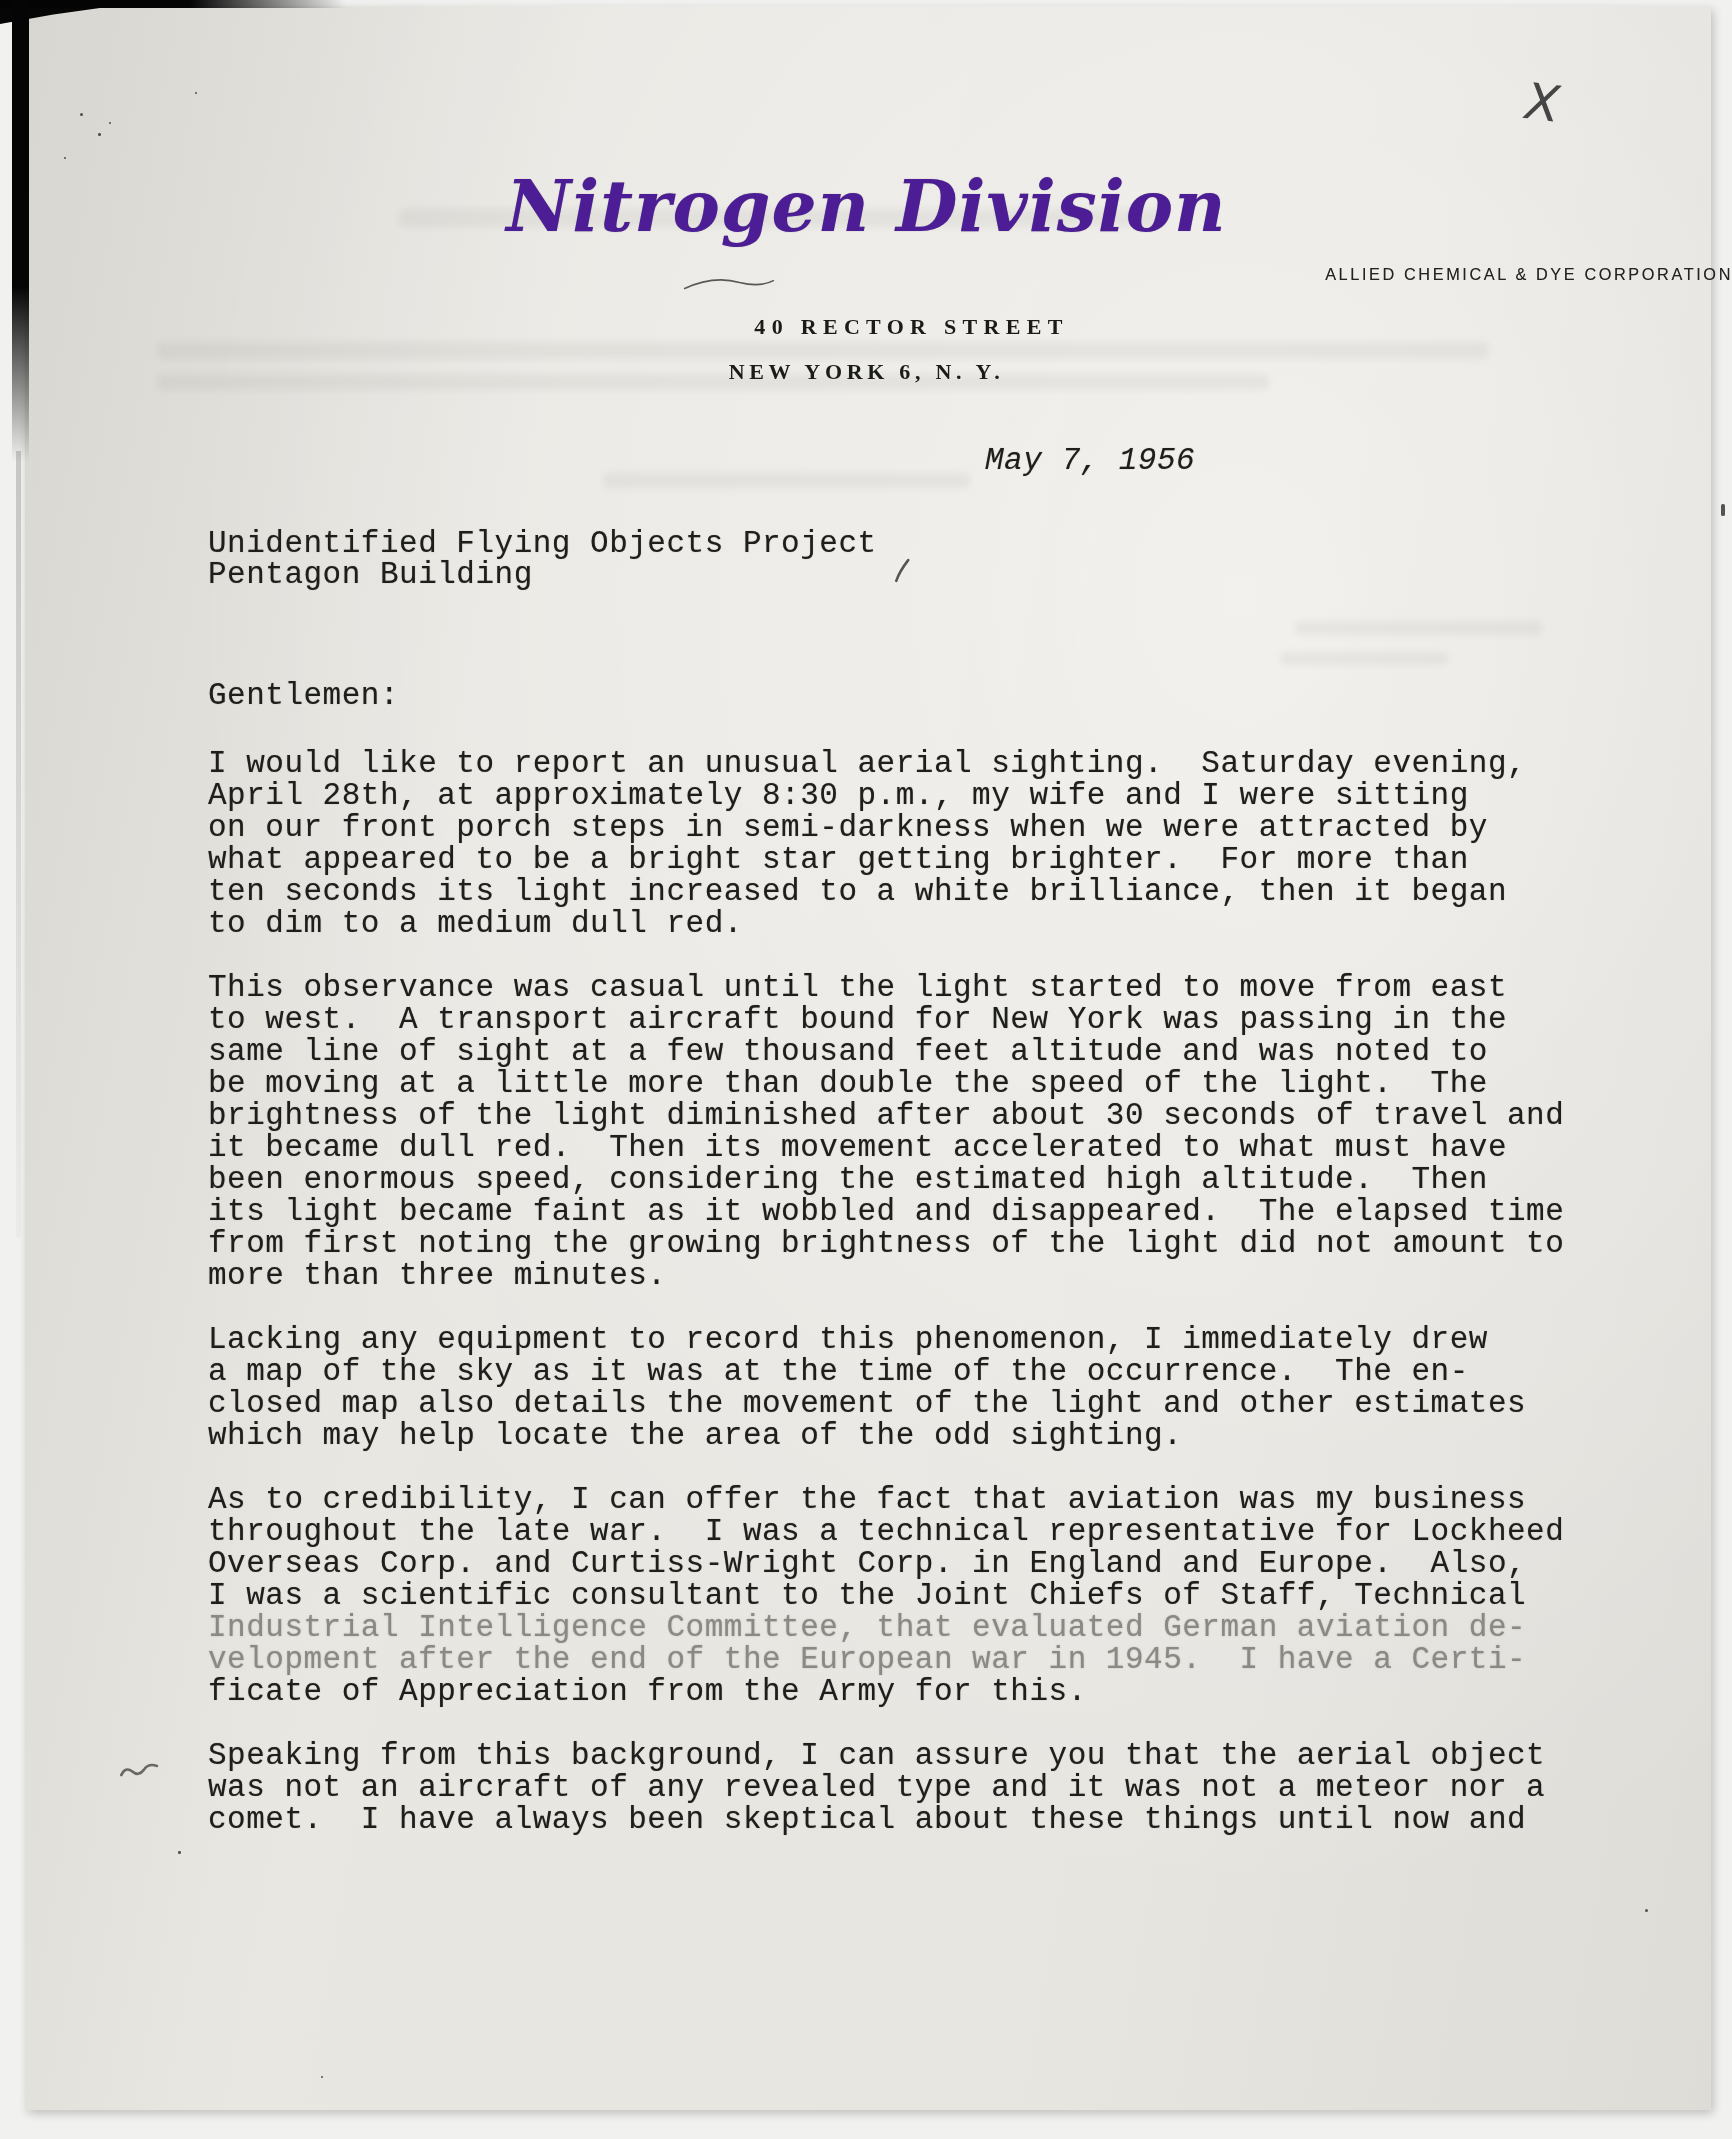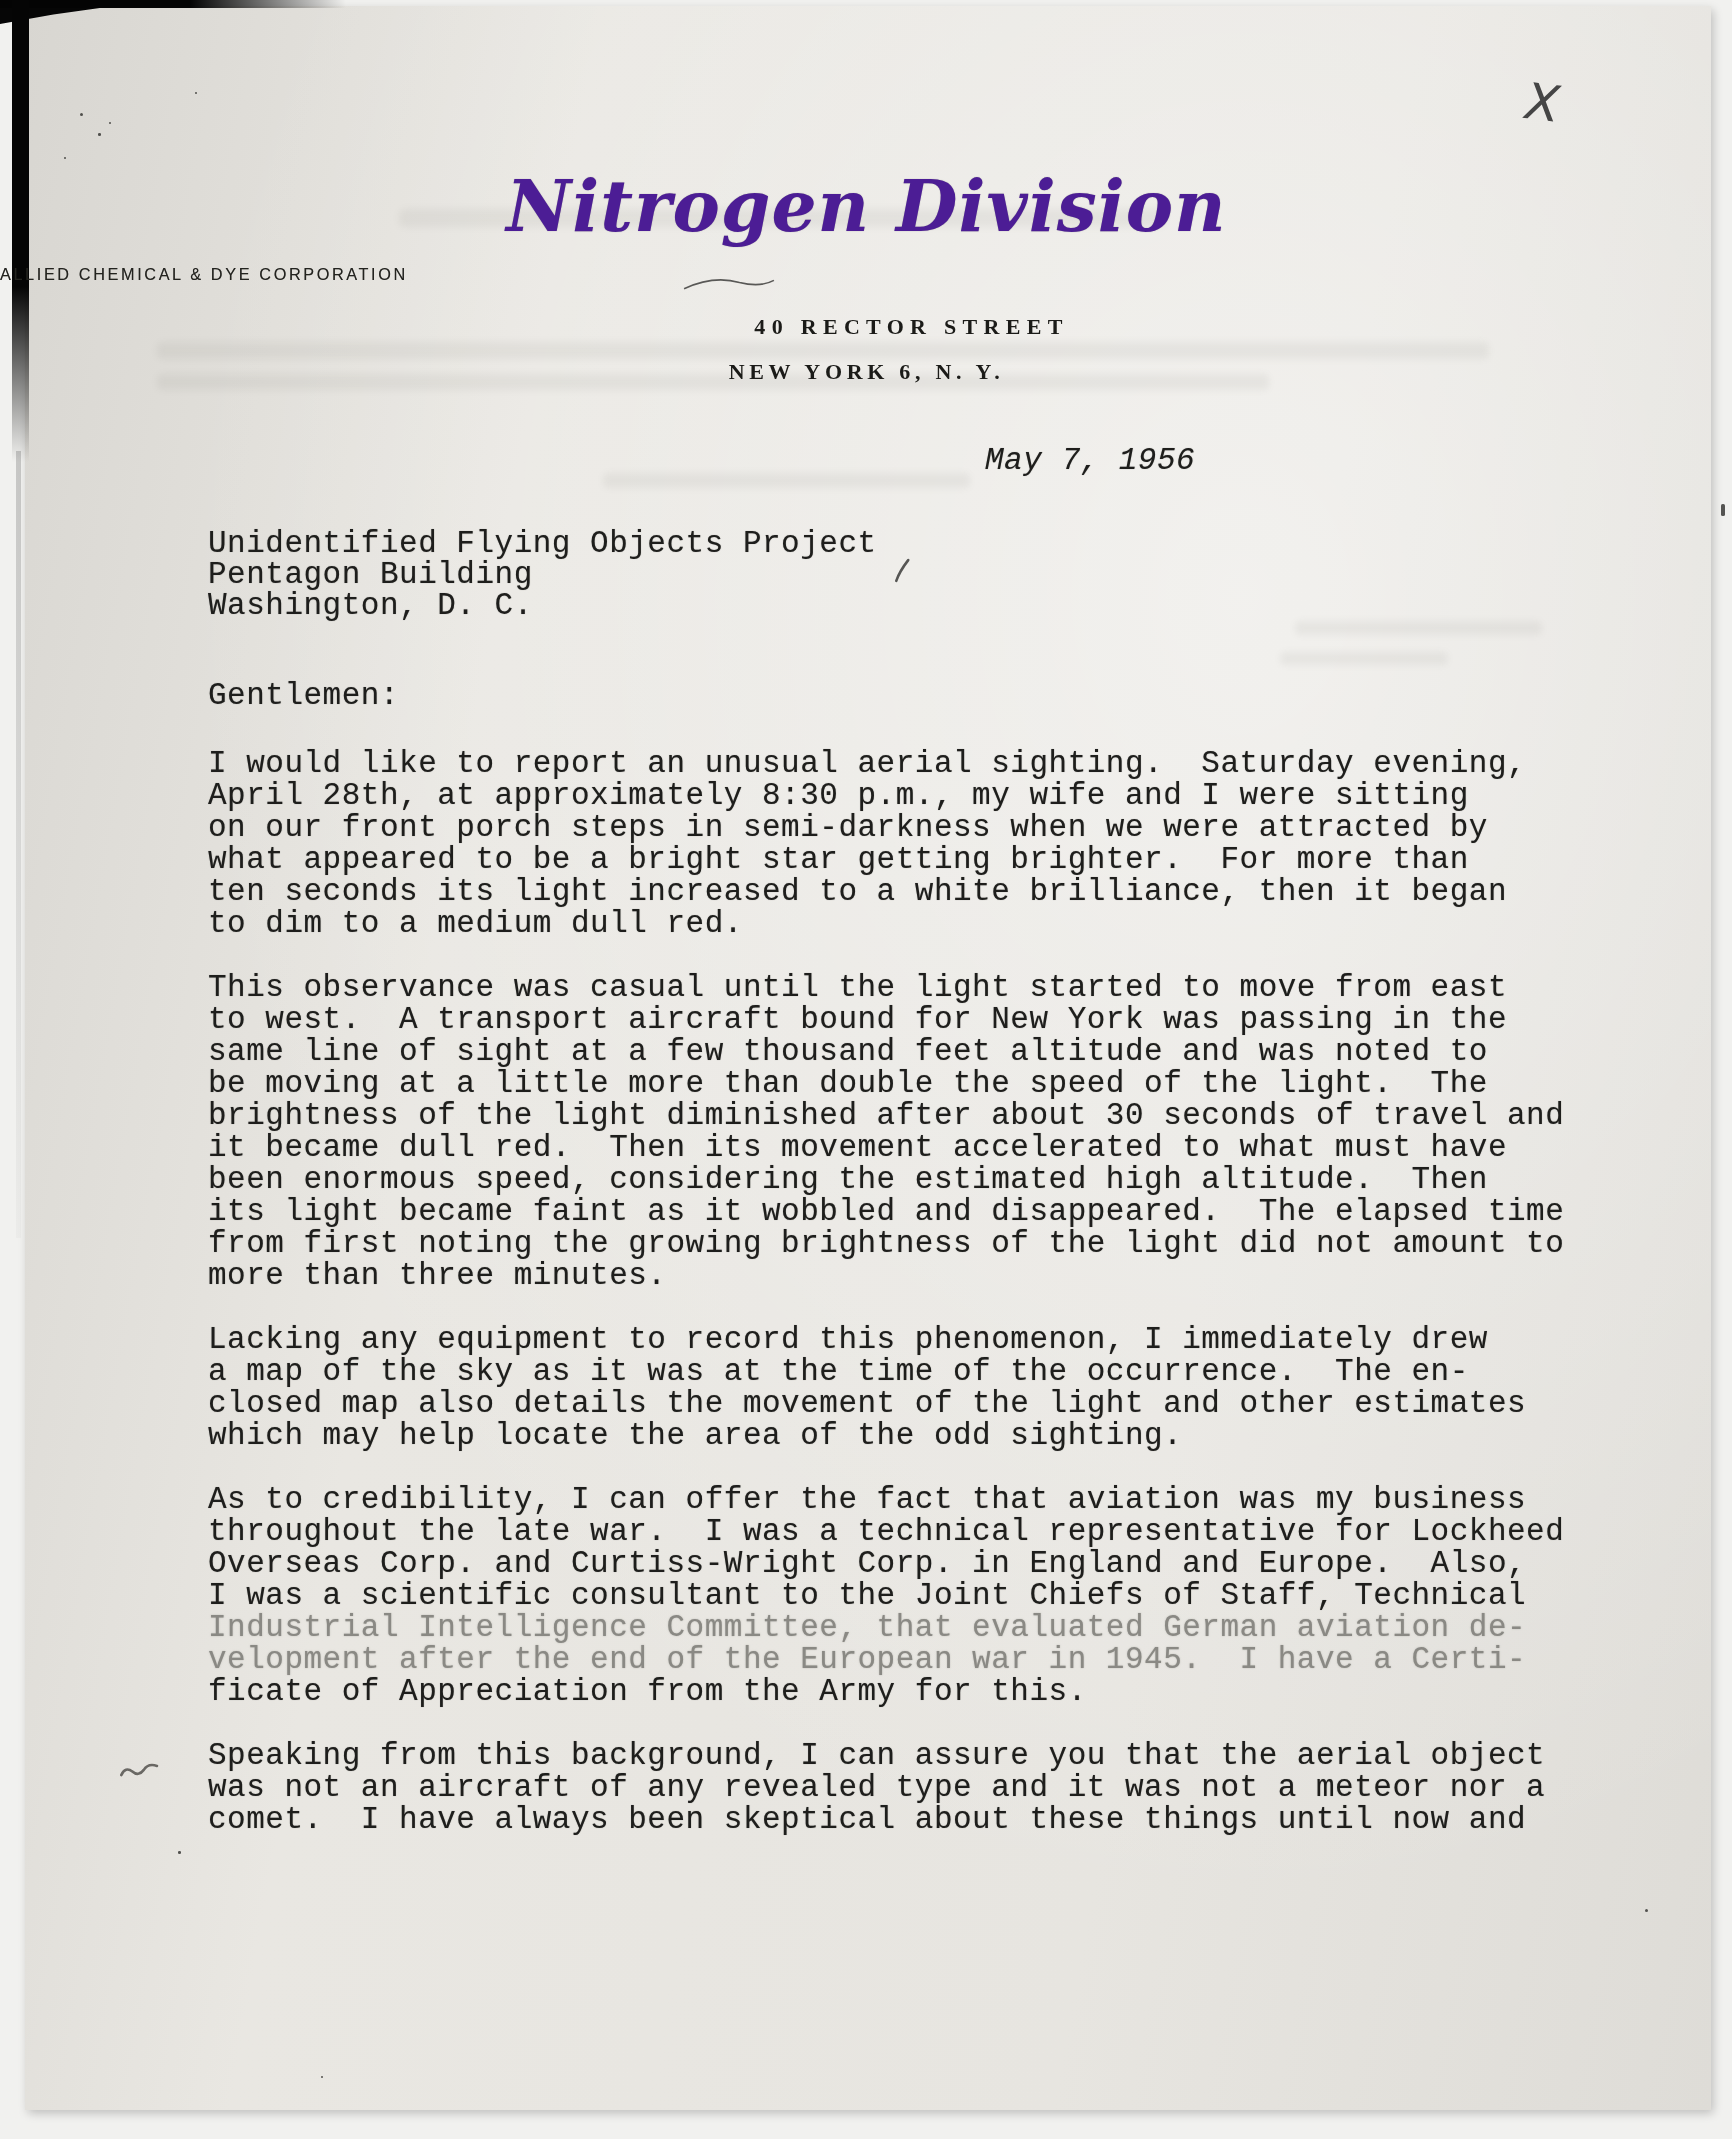--- a/index.html
+++ b/index.html
@@ -47,21 +47,21 @@
     text-align: center;
     font-family: "DejaVu Serif", serif;
     font-style: italic; font-weight: 700;
     font-size: 71px; line-height: 79px;
     color: #4c1d95;
     letter-spacing: 1px;
     text-shadow: 0 0 1px rgba(20,20,18,0.35);
   }
   .division {
     position: absolute; left: 0; top: 265px; width: 1733px;
-    text-align: left;
+    text-align: right;
     font-family: "Liberation Sans", sans-serif;
     font-size: 16.3px; letter-spacing: 2.6px;
     color: #23231f;
     text-shadow: 0 0 0.5px rgba(30,30,28,0.4);
   }
   .street {
     position: absolute; left: 0; top: 314px; width: 1733px;
     text-align: center;
     font-family: "Liberation Serif", serif;
     font-weight: 700;
@@ -143,21 +143,20 @@
 </div>
 <div class="division">ALLIED CHEMICAL &amp; DYE CORPORATION</div>
 <div class="street">40 RECTOR STREET</div>
 <div class="city">NEW YORK 6, N. Y.</div>
 
 <div class="mono date-line">May 7, 1956</div>
 
 <div class="mono recipient">
   <div>Unidentified Flying Objects Project</div>
   <div>Pentagon Building</div>
-  <div>Washington, D. C.</div>
 </div>
 
 <div class="tick">
   <svg width="21" height="27" viewBox="0 0 40 52">
       <path d="M8 46 Q 14 28 31 6" fill="none" stroke="#3c3c3a" stroke-width="5" stroke-linecap="round"></path>
     </svg>
 </div>
 
 <div class="mono salutation">Gentlemen:</div>
 

